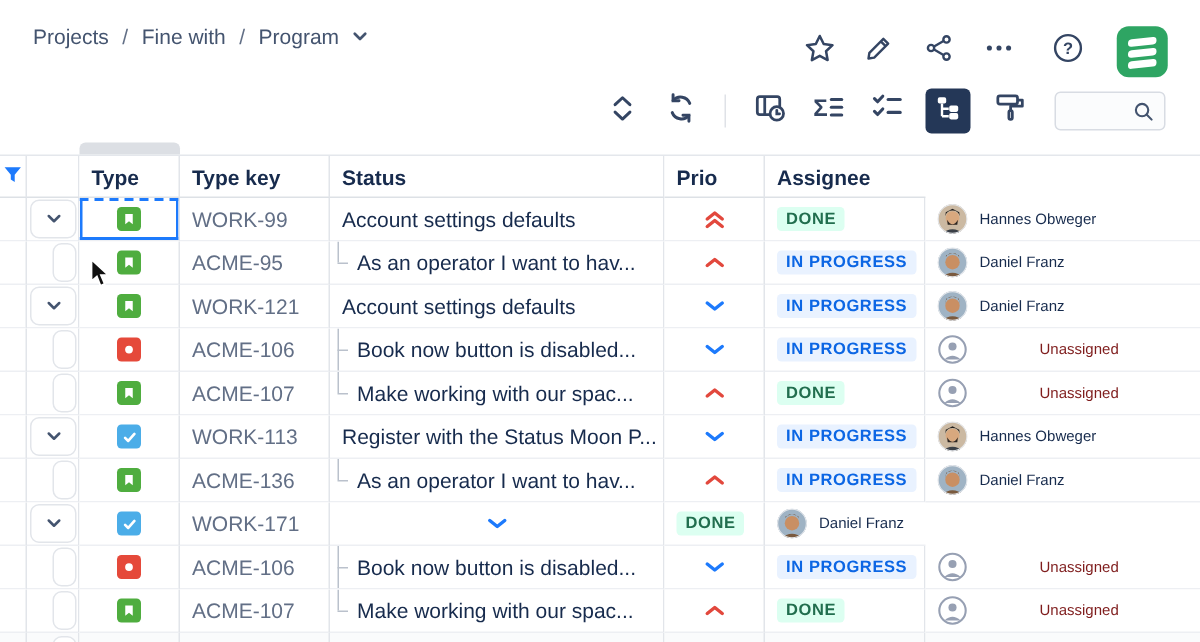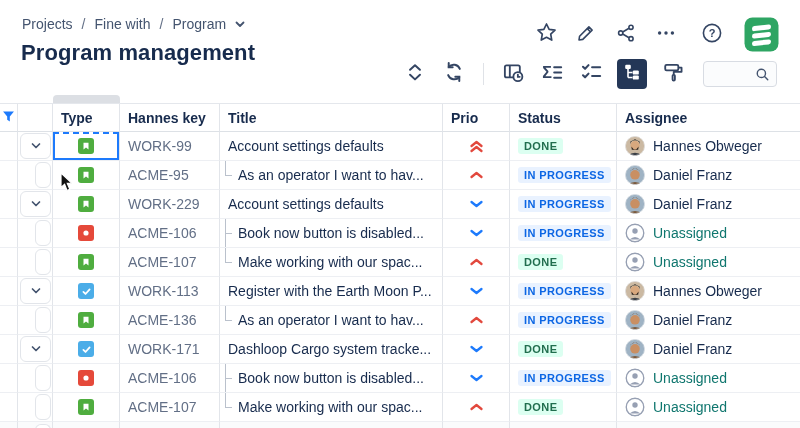--- a/index.html
+++ b/index.html
@@ -53,43 +53,42 @@
   .conn{position:relative;width:13px;height:29px;flex:0 0 13px;margin-left:5px;}
   .conn::before{content:"";position:absolute;left:0;top:0;width:0;border-left:1px solid #BAC1CC;height:14px;}
   .conn.mid::before{height:29px;}
   .conn::after{content:"";position:absolute;left:0;top:14px;width:7px;border-top:1px solid #BAC1CC;}
   
   .badge{font-size:11px;font-weight:700;letter-spacing:.4px;border-radius:3px;padding:3px 6px 2px;line-height:1;}
   .badge.success{background:#DCFFF1;color:#216E4E;}
   .badge.info{background:#E9F2FF;color:#0C66E4;}
   
   .avatar{width:20px;height:20px;border-radius:50%;flex:0 0 20px;margin-right:8px;}
-  .aname{font-size:14px;color:#172B4D;}
-  .aname.muted{color:#0f766e;}
+  .aname{font-size:10px;color:#172B4D;}
+  .aname.muted{color:#7f1d1d;margin-left:40px;}
   .cursor{position:absolute;left:60px;top:172px;pointer-events:none;z-index:50;}
 </style>
 </head>
 <body>
 
 <div class="page">
 
   <div class="breadcrumb">
     <span class="crumb">Projects</span>
     <span class="crumb-sep">/</span>
     <span class="crumb">Fine with</span>
     <span class="crumb-sep">/</span>
     <span class="crumb">Program</span>
     <span class="crumb-caret">
       <svg width="14" height="14" viewBox="0 0 14 14">
           <path d="M3.5 5.5 L7 9 L10.5 5.5" fill="none" stroke="#44546F" stroke-width="1.8" stroke-linecap="round" stroke-linejoin="round"></path>
         </svg>
     </span>
   </div>
 
-  <div class="page-title">Program management</div>
 
   <div class="top-actions">
     <span class="ta-btn">
         <span>
       <svg width="21" height="21" viewBox="0 0 20 20">
             <path d="M10 1.9 L12.5 7 L18.1 7.7 L14 11.6 L15 17.2 L10 14.5 L5 17.2 L6 11.6 L1.9 7.7 L7.5 7 Z" fill="none" stroke="#344563" stroke-width="1.6" stroke-linejoin="round"></path>
           </svg>
     </span>
       </span>
     <span class="ta-btn">
@@ -229,24 +228,23 @@
     <div class="hrow" id="hrow">
       <div class="c center">
           <span>
         <svg width="15" height="15" viewBox="0 0 16 16">
               <path d="M2.2 2.6 H13.8 L9.4 8 V13.2 L6.6 11.4 V8 Z" fill="#1D7AFC"></path>
             </svg>
       </span>
         </div>
       <div class="c center"></div>
     <div class="c pad">Type</div>
-        <div class="c pad">Hannes key</div>
-        <div class="c pad">Title</div>
+        <div class="c pad">Type key</div>
+        <div class="c pad">Status</div>
         <div class="c pad">Prio</div>
-        <div class="c pad">Status</div>
         <div class="c pad last">Assignee</div>
       </div>
     <div id="rows">
         <div class="row">
           <div class="c "></div>
           <div class="c ">
             <div class="pill">
               <span style="display: flex;">
                 <svg width="12" height="12" viewBox="0 0 12 12">
                   <path d="M2.5 4 L6 7.5 L9.5 4" fill="none" stroke="#44546F" stroke-width="1.7" stroke-linecap="round" stroke-linejoin="round"></path>
@@ -360,21 +358,21 @@
             </div>
           </div>
           <div class="c center">
             <span class="type-ic" style="background: rgb(79, 173, 63);">
               <svg width="10" height="10" viewBox="0 0 12 12">
                 <path d="M3 2 H9 V10.2 L6 7.8 L3 10.2 Z" fill="#fff"></path>
               </svg>
             </span>
           </div>
           <div class="c pad">
-            <span class="keytxt">WORK-229</span>
+            <span class="keytxt">WORK-121</span>
           </div>
           <div class="c pad">
             <span class="titletxt">Account settings defaults</span>
           </div>
           <div class="c center">
             <span style="display: flex;">
               <svg width="17" height="10" viewBox="0 0 17 10" fill="none" stroke="#1D7AFC" stroke-width="2.3" stroke-linecap="round" stroke-linejoin="round">
                 <path d="M3.5 3 L8.5 7 L13.5 3"></path>
               </svg>
             </span>
@@ -497,21 +495,21 @@
             <span class="type-ic" style="background: rgb(75, 173, 232);">
               <svg width="11" height="11" viewBox="0 0 12 12">
                 <path d="M2.6 6.4 L4.9 8.7 L9.4 3.6" fill="none" stroke="#fff" stroke-width="1.9" stroke-linecap="round" stroke-linejoin="round"></path>
               </svg>
             </span>
           </div>
           <div class="c pad">
             <span class="keytxt">WORK-113</span>
           </div>
           <div class="c pad">
-            <span class="titletxt">Register with the Earth Moon P...</span>
+            <span class="titletxt">Register with the Status Moon P...</span>
           </div>
           <div class="c center">
             <span style="display: flex;">
               <svg width="17" height="10" viewBox="0 0 17 10" fill="none" stroke="#1D7AFC" stroke-width="2.3" stroke-linecap="round" stroke-linejoin="round">
                 <path d="M3.5 3 L8.5 7 L13.5 3"></path>
               </svg>
             </span>
           </div>
           <div class="c pad">
             <span class="badge info">IN PROGRESS</span>
@@ -600,23 +598,20 @@
           <div class="c center">
             <span class="type-ic" style="background: rgb(75, 173, 232);">
               <svg width="11" height="11" viewBox="0 0 12 12">
                 <path d="M2.6 6.4 L4.9 8.7 L9.4 3.6" fill="none" stroke="#fff" stroke-width="1.9" stroke-linecap="round" stroke-linejoin="round"></path>
               </svg>
             </span>
           </div>
           <div class="c pad">
             <span class="keytxt">WORK-171</span>
           </div>
-          <div class="c pad">
-            <span class="titletxt">Dashloop Cargo system tracke...</span>
-          </div>
           <div class="c center">
             <span style="display: flex;">
               <svg width="17" height="10" viewBox="0 0 17 10" fill="none" stroke="#1D7AFC" stroke-width="2.3" stroke-linecap="round" stroke-linejoin="round">
                 <path d="M3.5 3 L8.5 7 L13.5 3"></path>
               </svg>
             </span>
           </div>
           <div class="c pad">
             <span class="badge success">DONE</span>
           </div>

